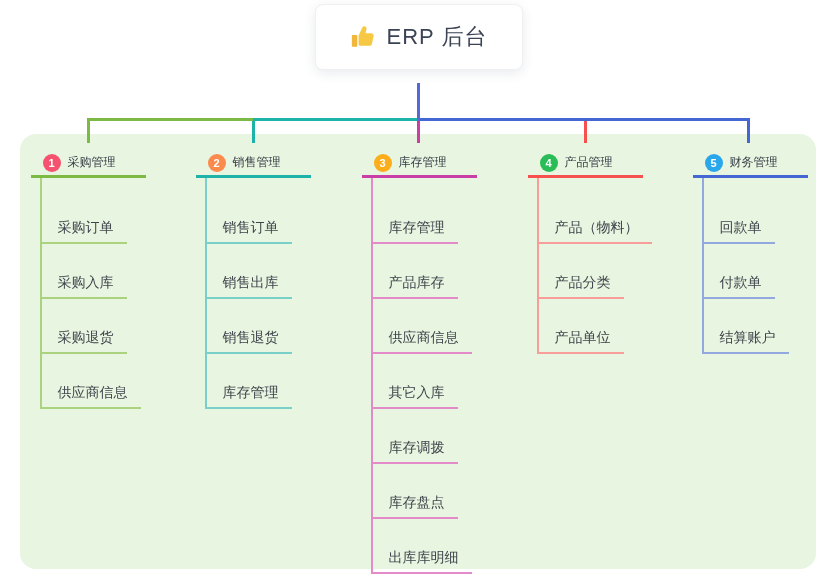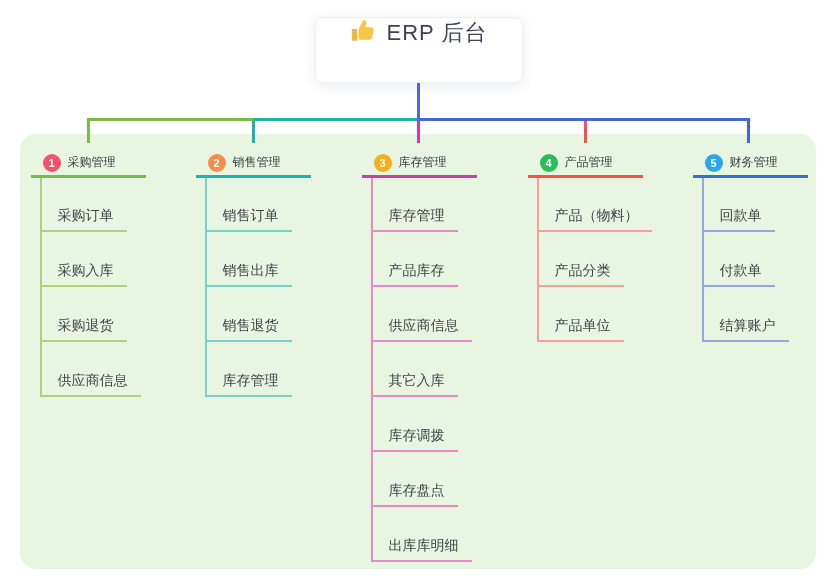--- a/index.html
+++ b/index.html
@@ -8,24 +8,24 @@
     background:#ffffff;
     font-family:"Liberation Sans","DejaVu Sans",sans-serif;
   }
   
   .panel{
     position:absolute;left:20px;top:134px;width:796px;height:435px;
     border-radius:16px;z-index:0;
   }
   
   .root-node{
-    position:absolute;left:315px;top:17px;width:208px;height:66px;
+    position:absolute;left:315px;top:4px;width:208px;height:66px;
     background:#ffffff;border:1px solid #f0f0f0;border-radius:8px;
     box-shadow:0 3px 12px rgba(40,60,90,.10);
-    display:flex;align-items:flex-start;justify-content:center;gap:10px;
+    display:flex;align-items:center;justify-content:center;gap:10px;
     z-index:3;box-sizing:border-box;
   }
   .root-label{font-size:22px;font-weight:500;color:#3b4355;letter-spacing:1px;}
   .root-icon{width:26px;height:26px;display:inline-block;}
   
   .line{position:absolute;z-index:1;}
   
   .branch{position:absolute;top:150px;width:115px;z-index:2;}
   .branch-head{
     height:25px;display:flex;align-items:center;gap:7px;
@@ -36,21 +36,21 @@
     color:#ffffff;font-size:11px;font-weight:bold;
     display:flex;align-items:center;justify-content:center;flex:0 0 18px;
   }
   .branch-title{font-size:12px;font-weight:500;color:#363c46;white-space:nowrap;}
   .children{margin-left:9px;border-left:2px solid var(--light);}
   .child{
     height:55px;display:flex;align-items:flex-end;
     width:fit-content;border-bottom:2px solid var(--light);
     padding:0 13px 5px 16px;white-space:nowrap;box-sizing:border-box;
   }
-  .child:first-child{height:54px;}
+  .child:first-child{height:66px;}
   .child-label{font-size:14px;color:#3f444c;}
 </style>
 </head>
 <body>
 
 <div class="panel" style="background: rgb(232, 245, 224);"></div>
 
 <div class="root-node">
   <span class="root-icon">
     <svg viewBox="0 0 24 24" width="26" height="26">

